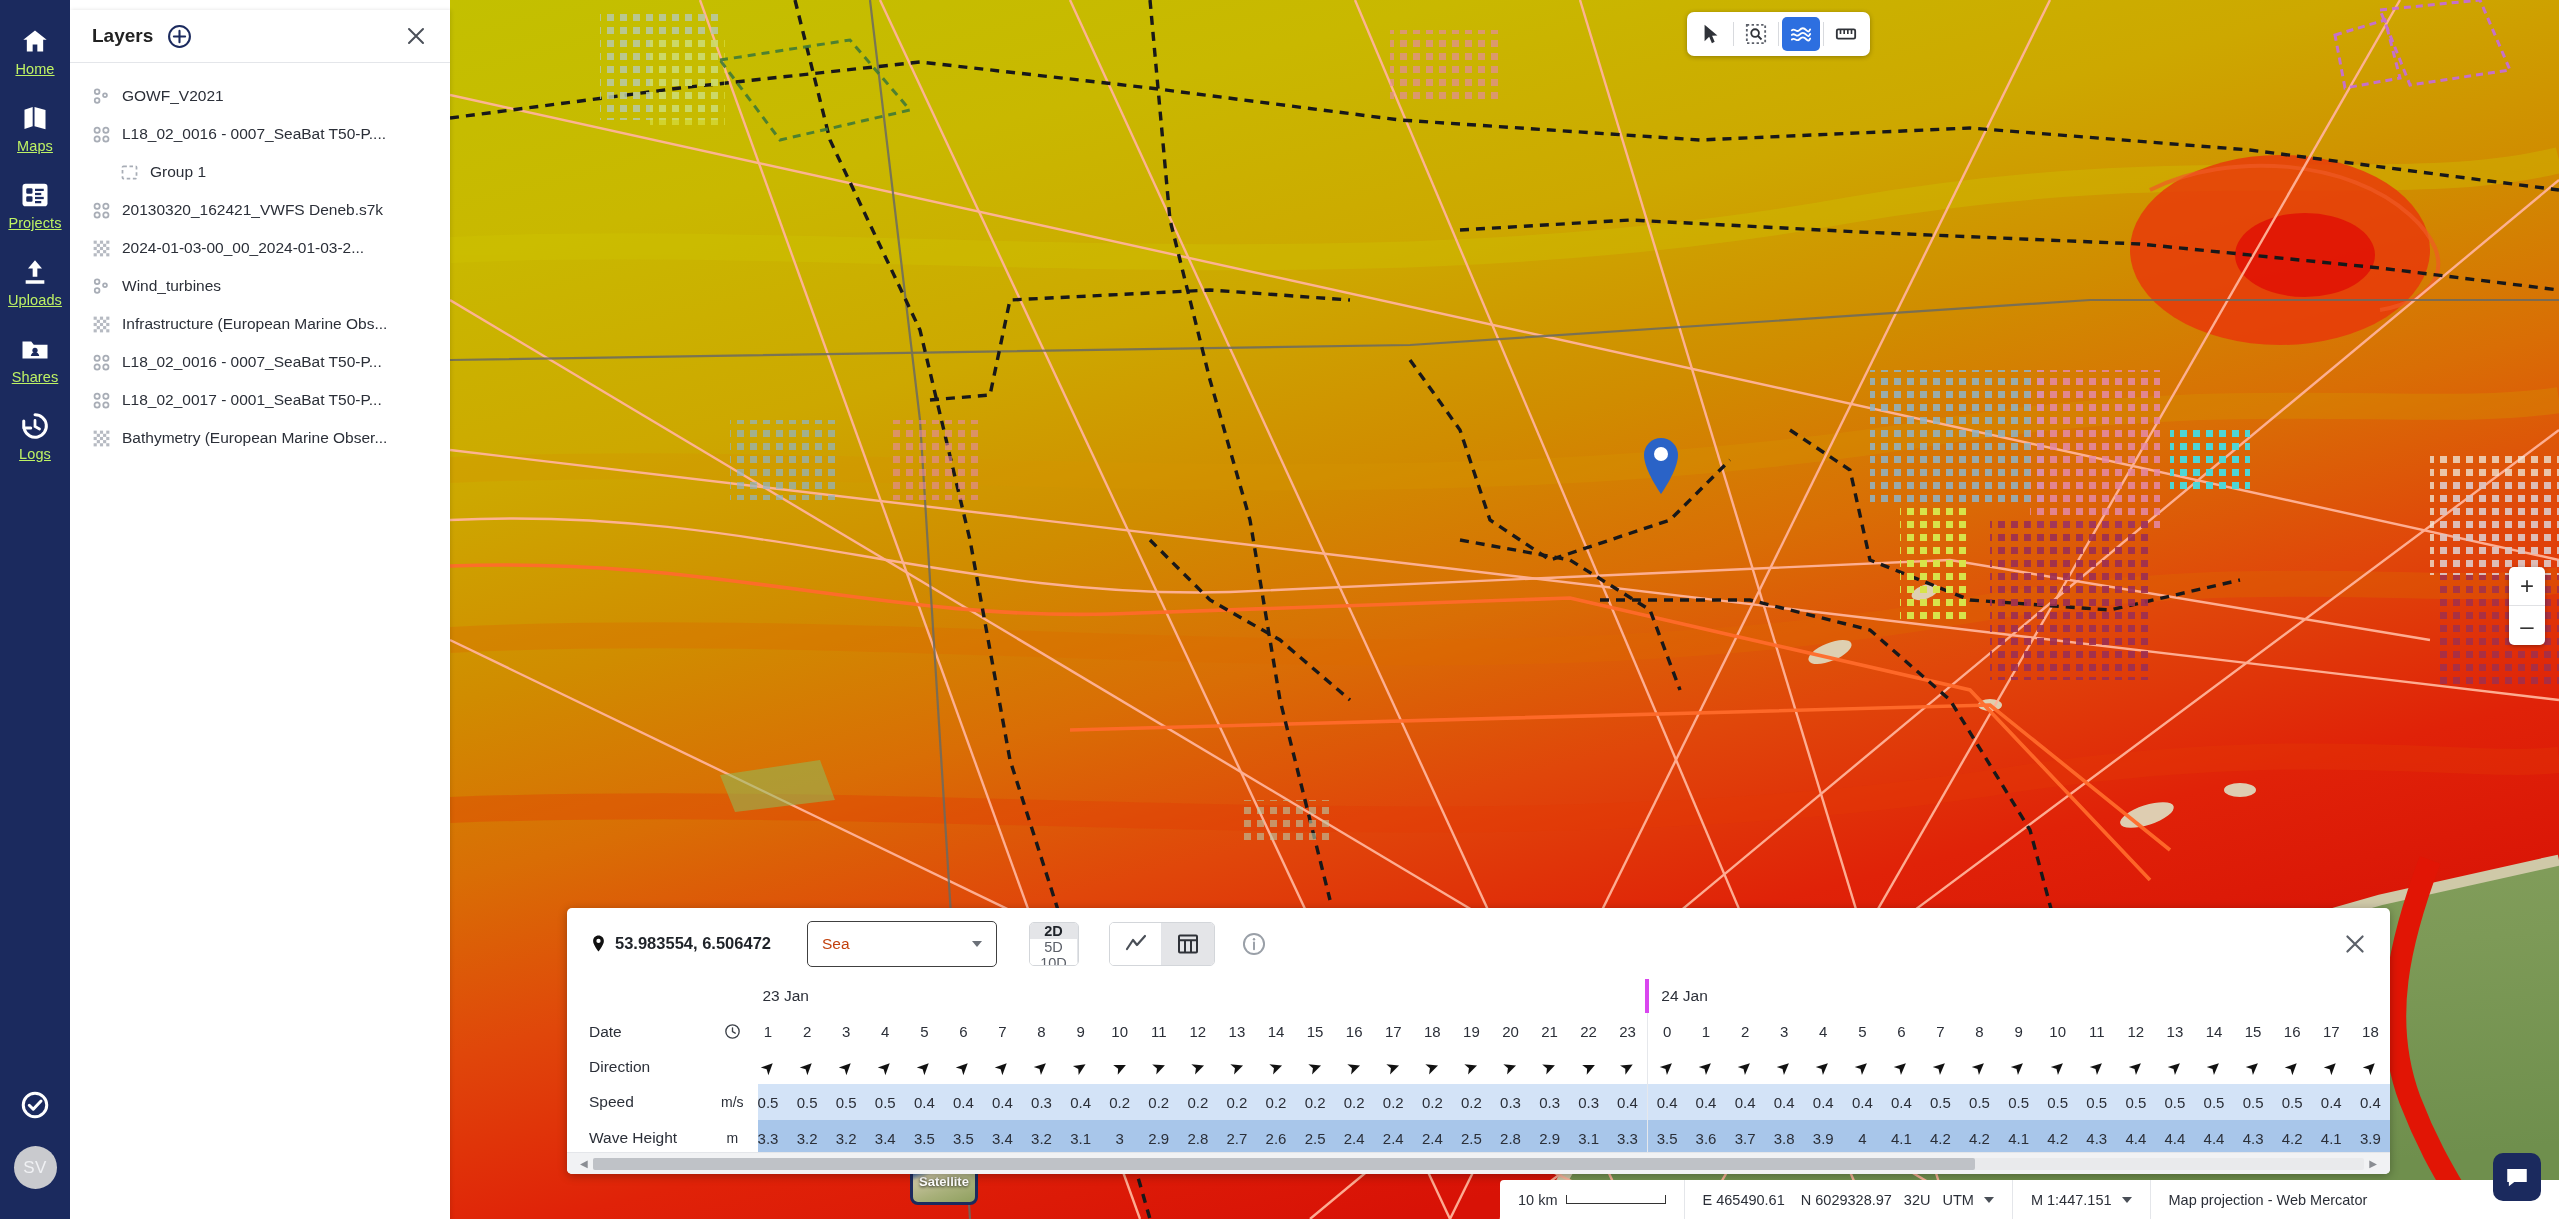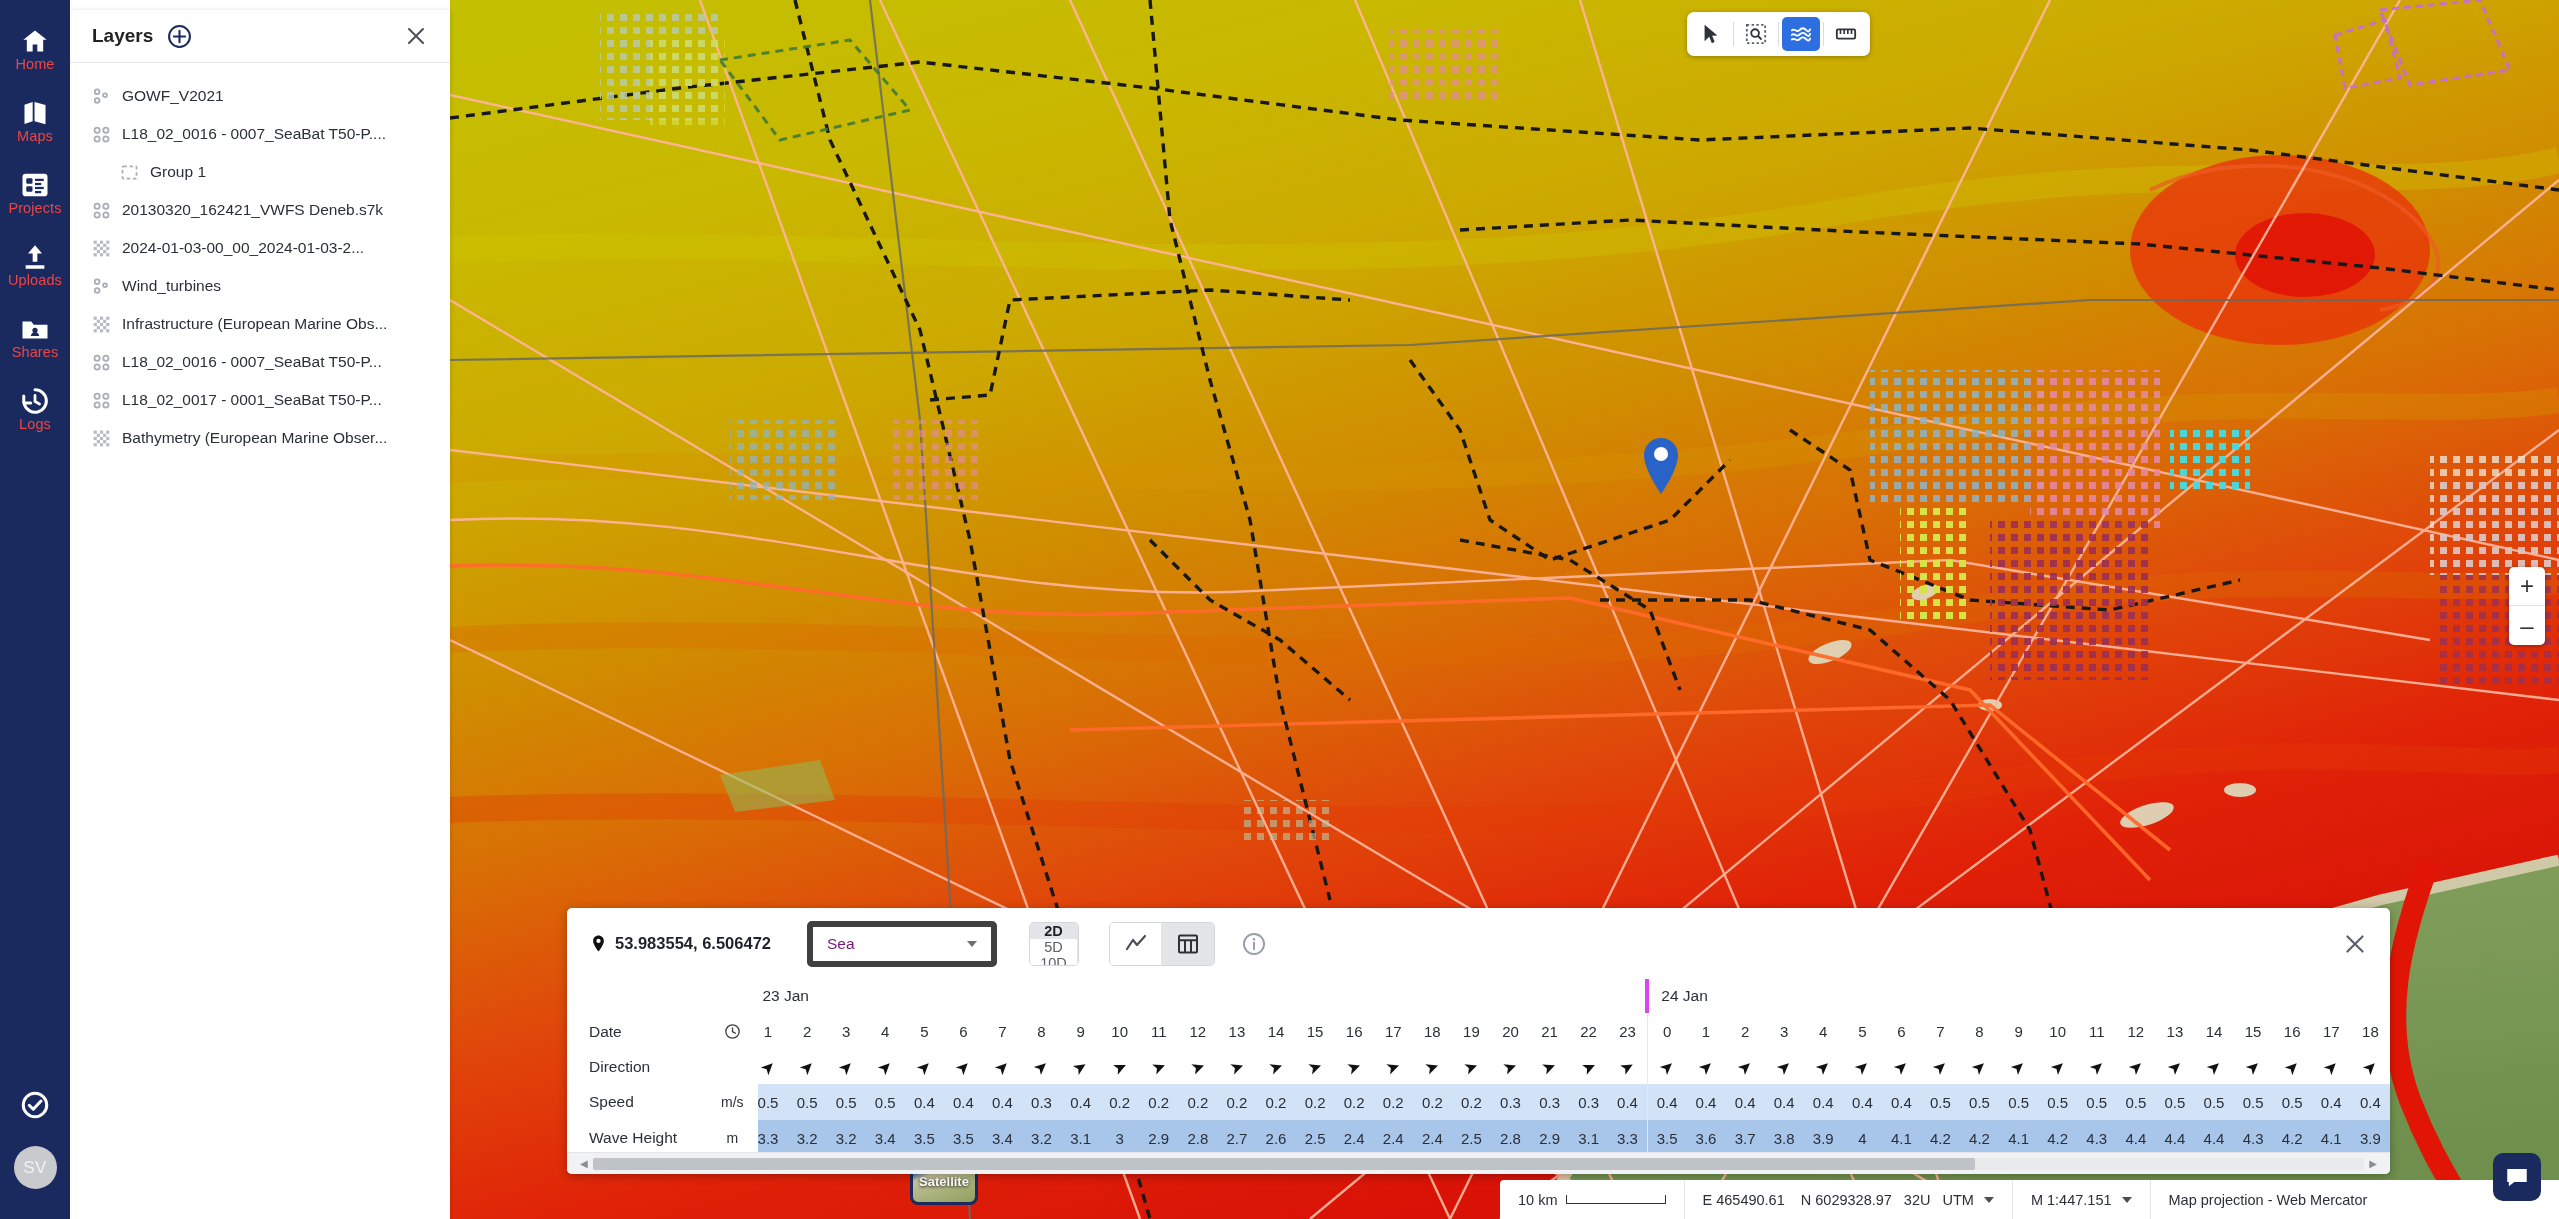--- a/index.html
+++ b/index.html
@@ -10,21 +10,21 @@
 
   
   .rail { position:absolute; left:0; top:0; width:70px; height:1219px;
     background:#1b2a5e; display:flex; flex-direction:column; align-items:center;
     padding-top:26px; z-index:40; }
   .rail-item { width:70px; display:flex; flex-direction:column; align-items:center;
     margin-bottom:26px; cursor:pointer; }
   .rail-ico { width:30px; height:30px; display:flex; align-items:center; justify-content:center;
     color:#fff; }
   .rail-ico svg { width:28px; height:28px; fill:#fff; }
-  .rail-lbl { color:#ef4444; font-size:14.5px; letter-spacing:.1px; }
+  .rail-lbl { color:#bef264; font-size:14.5px; margin-top:5px; letter-spacing:.1px;text-decoration:underline; }
   .rail-spacer { flex:1 1 auto; }
   .rail-bottom { margin-bottom:30px; }
   .avatar { width:43px; height:43px; border-radius:50%; background:#c9cace;
     color:#f0f1f4; font-size:17px; display:flex; align-items:center; justify-content:center;
     letter-spacing:.5px; }
 
   
   .layers { position:absolute; left:70px; top:10px; width:380px; height:1219px;
     background:#fff; z-index:35; display:flex; flex-direction:column;
     box-shadow:1px 0 4px rgba(0,0,0,.12); }
@@ -82,22 +82,22 @@
     justify-content:center; z-index:60; cursor:pointer; }
   .chatbtn svg { width:26px; height:26px; fill:#fff; }
 
   
   .panel { position:absolute; left:567px; top:908px; width:1823px; height:266px;
     background:#fff; border-radius:5px; box-shadow:0 2px 10px rgba(0,0,0,.3);
     z-index:50; display:flex; flex-direction:column; overflow:hidden; }
   .panel-head { height:71px; display:flex; align-items:center; padding:0 22px; flex:0 0 71px; }
   .coord { display:flex; align-items:center; font-size:16.5px; color:#1f2329; font-weight:600; }
   .coord svg { width:19px; height:19px; margin-right:7px; fill:#111; }
-  .sel { margin-left:36px; width:190px; height:46px; border:6px solid #404040; border-radius:5px;
-    display:flex; align-items:center; padding:0 14px; font-size:15.5px; color:#701a75; cursor:pointer; }
+  .sel { margin-left:36px; width:190px; height:46px; border:1px solid #404040; border-radius:5px;
+    display:flex; align-items:center; padding:0 14px; font-size:15.5px; color:#c2410c; cursor:pointer; }
   .sel .caret { margin-left:auto; width:0;height:0;border-left:5px solid transparent;
     border-right:5px solid transparent;border-top:6px solid #6b7078; }
   .seg { margin-left:32px; display:flex; border:1px solid #d3d6da; border-radius:5px; overflow:hidden;
     height:44px;flex-direction:column; }
   .seg div { min-width:48px; display:flex; align-items:center; justify-content:center;
     font-size:14.5px; color:#5c6069; border-right:1px solid #e2e4e8; cursor:pointer; background:#fff;
     padding:0 6px; }
   .seg div:last-child { border-right:none; }
   .seg div.on { background:#e4e5e8; color:#1f2329; font-weight:600; }
   .viewtog { margin-left:30px; display:flex; border:1px solid #d3d6da; border-radius:5px;

